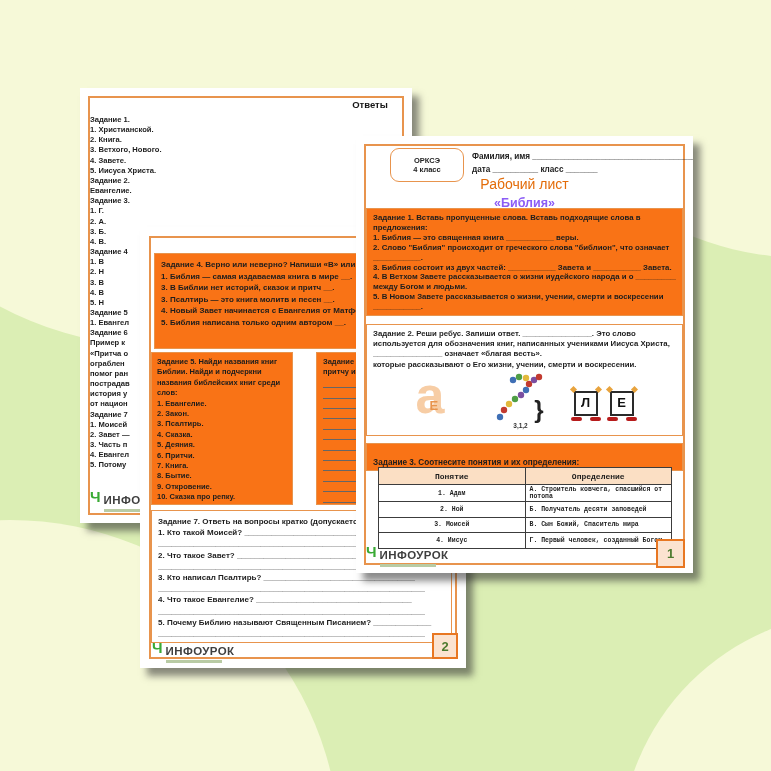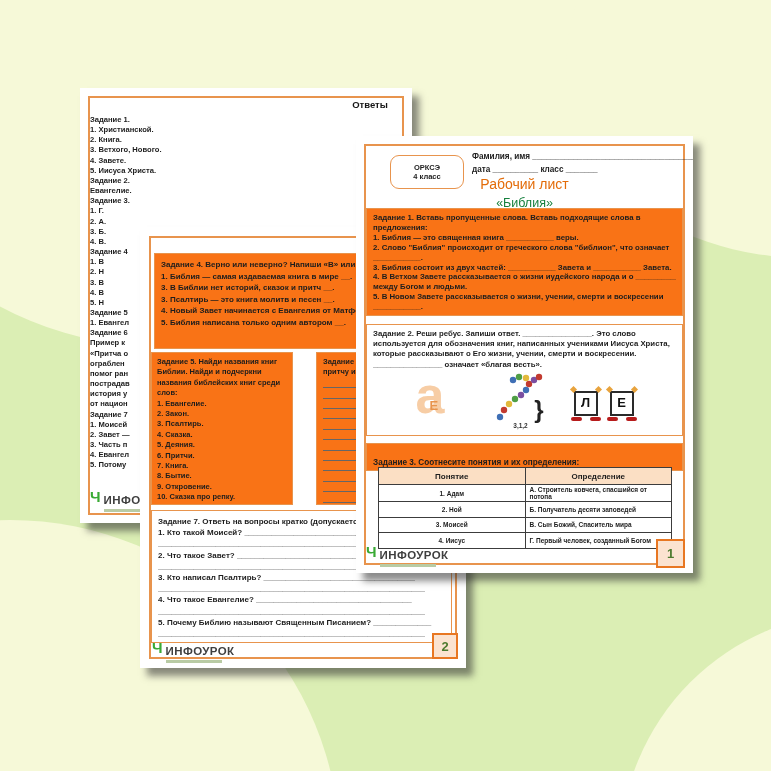--- a/index.html
+++ b/index.html
@@ -31,29 +31,29 @@
   .t4{left:14px;top:26px;width:298px;height:96px;padding:5px 6px;font-size:8px;line-height:11.6px;}
   .t5{left:11px;top:125px;width:142px;height:153px;padding:4px 5px;font-size:7.5px;line-height:10.4px;}
   .t6{left:176px;top:125px;width:136px;height:153px;padding:4px 6px;font-size:7.5px;line-height:10.4px;}
   .uline{height:9.4px;border-bottom:1px solid #666;}
   .t7{left:11px;top:283px;width:301px;height:133px;padding:5px 6px;font-size:8px;line-height:11.2px;}
 
   
   .pg-1{left:356px;top:136px;width:337px;height:437px;z-index:3;}
   .pg-1 .pborder{inset:8px;}
   .corner-box{position:absolute;left:34px;top:12px;width:72px;height:32px;border:1.5px solid #e8944d;border-radius:9px;
-    display:flex;flex-direction:column;justify-content:center;align-items:center;font-size:7.5px;font-weight:bold;color:#222;line-height:9.5px;margin-top:7px;}
+    display:flex;flex-direction:column;justify-content:center;align-items:center;font-size:7.5px;font-weight:bold;color:#222;line-height:9.5px;}
   .name-block{position:absolute;left:116px;top:14px;font-size:8.2px;font-weight:bold;color:#222;line-height:13px;}
   .wtitle1{position:absolute;left:0;top:40px;width:100%;text-align:center;font-size:14px;font-weight:normal;color:#e36c09;}
-  .wtitle2{position:absolute;left:0;top:60px;width:100%;text-align:center;font-size:12.5px;font-weight:normal;color:#15803d;}
+  .wtitle2{position:absolute;left:0;top:60px;width:100%;text-align:center;font-size:12.5px;font-weight:bold;color:#8b5cf6;}
   .t1{left:10px;top:72px;width:317px;height:108px;padding:4px 6px;font-size:7.8px;line-height:9.9px;}
   .t2{left:10px;top:188px;width:317px;height:112px;padding:4px 6px;font-size:7.8px;line-height:10.2px;}
   .t3bar{left:10px;top:307px;width:317px;height:18px;padding:13px 6px;font-size:8.2px;line-height:12px;}
   .w-table{position:absolute;left:22px;top:331px;width:294px;border-collapse:collapse;table-layout:fixed;}
-  .w-table th,.w-table td{border:1px solid #3c3c3c;color:#1d1d1d;}
+  .w-table th,.w-table td{border:1px solid #3c3c3c;color:#1d1d1d;font-family:Liberation Mono, monospace;}
   .w-table th{background:#fbdfc4;font-size:8px;height:14px;font-weight:bold;}
   .w-table td{font-size:6.5px;font-weight:bold;height:12.5px;}
   .w-table td.c1{text-align:center;width:47%;}
   .w-table td.c2{padding-left:4px;}
 
   
   .rebus{position:absolute;left:0;top:46px;width:100%;display:flex;justify-content:center;align-items:flex-end;gap:24px;}
   .big-a{position:relative;width:52px;height:52px;}
   .bigA{position:absolute;left:0;top:-8px;font-size:52px;line-height:52px;font-weight:bold;color:#f7cda5;}
   .innerE{position:absolute;left:14px;top:24px;font-size:13px;font-weight:bold;color:#e8944d;}
@@ -226,22 +226,22 @@
         <div class="tline">4. В Ветхом Завете рассказывается о жизни иудейского народа и о ___________</div>
         <div class="tline">между Богом и людьми.</div>
         <div class="tline">5. В Новом Завете рассказывается о жизни, учении, смерти и воскресении</div>
         <div class="tline">___________.</div>
       </div>
 
     <div class="box white t2">
       <div>
           <div class="tline">Задание 2. Реши ребус. Запиши ответ. ________________. Это слово</div>
           <div class="tline">используется для обозначения книг, написанных учениками Иисуса Христа,</div>
+          <div class="tline">________________ означает «благая весть».</div>
           <div class="tline">которые рассказывают о Его жизни, учении, смерти и воскресении.</div>
-          <div class="tline">________________ означает «благая весть».</div>
         </div>
       <div class="rebus">
         <div class="big-a">
           <span class="bigA">а</span>
           <span class="innerE">Е</span>
         </div>
         <div class="dna-wrap">
           <svg width="58" height="58" viewBox="0 0 58 58">
             <circle cx="8" cy="46" r="3.2" fill="#3f6fb5"></circle>
               <circle cx="12" cy="39" r="3.2" fill="#c23a2f"></circle>

